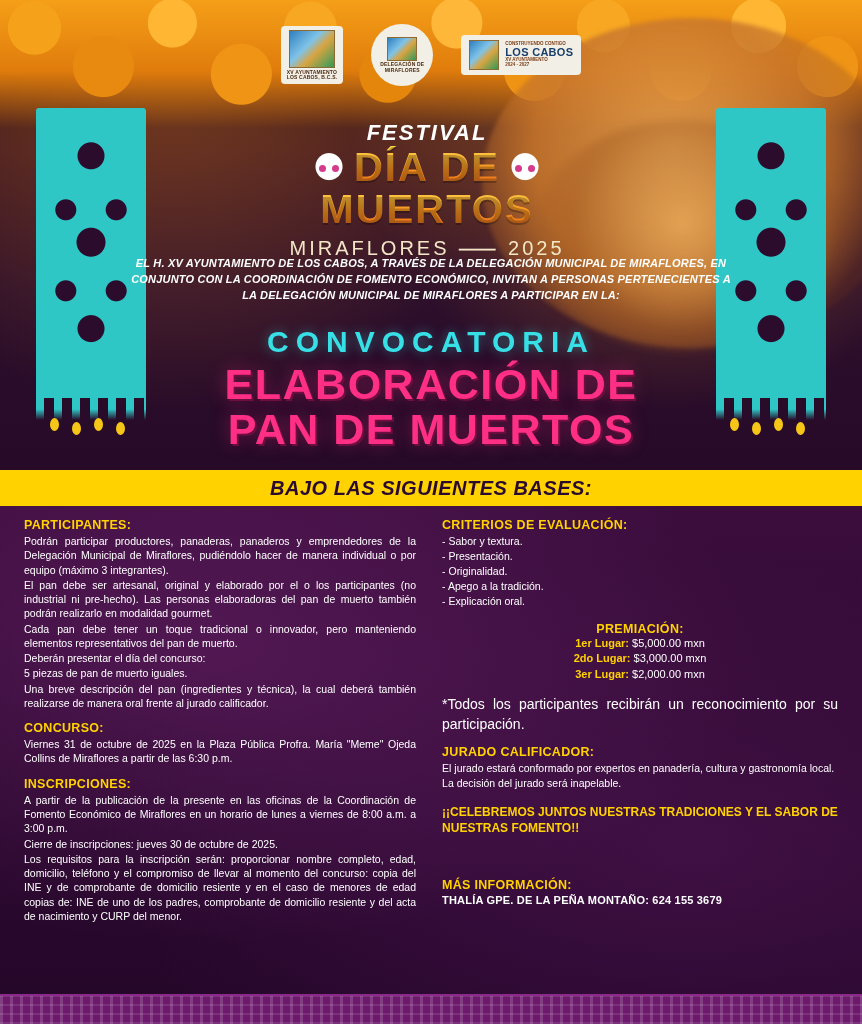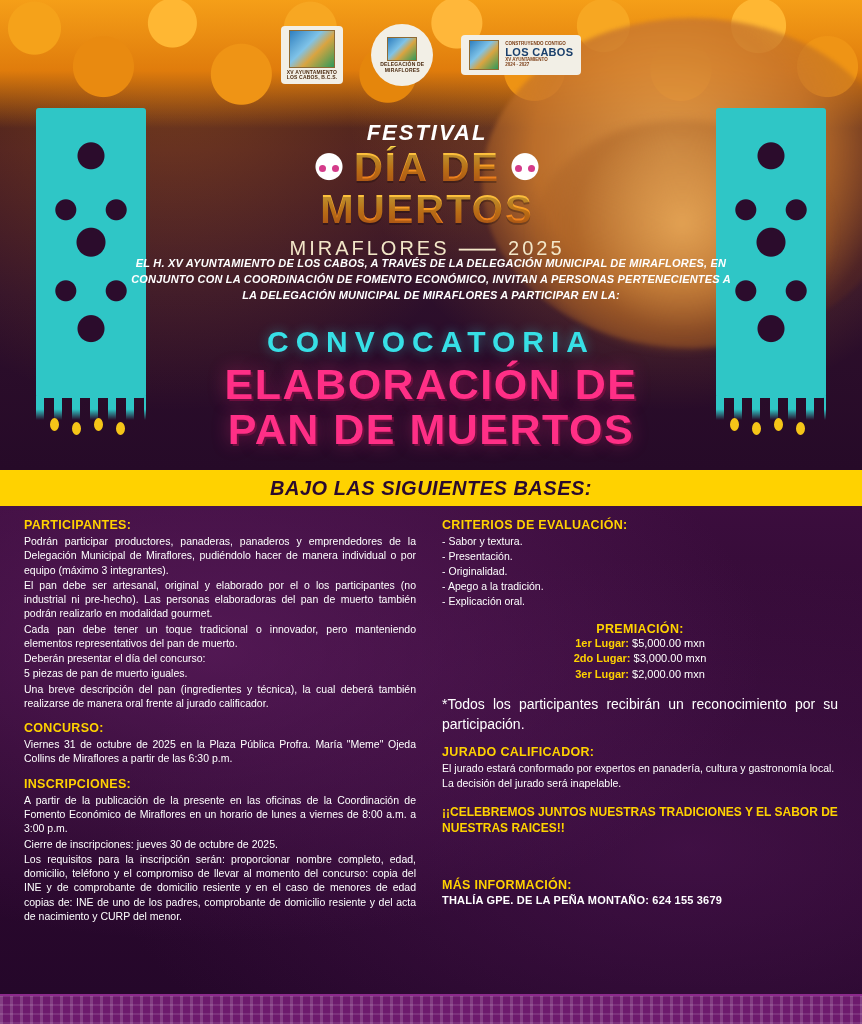--- a/index.html
+++ b/index.html
@@ -357,21 +357,21 @@
           <span>$2,000.00 mxn</span>
         </div>
       </div>
 
       <div class="note">*Todos los participantes recibirán un reconocimiento por su participación.</div>
 
       <h3 class="spaced">JURADO CALIFICADOR:</h3>
       <p class="txt">El jurado estará conformado por expertos en panadería, cultura y gastronomía local.</p>
       <p class="txt nojust">La decisión del jurado será inapelable.</p>
 
-      <div class="celebra">¡¡CELEBREMOS JUNTOS NUESTRAS TRADICIONES Y EL SABOR DE NUESTRAS RAICES!!</div>
+      <div class="celebra">¡¡CELEBREMOS JUNTOS NUESTRAS TRADICIONES Y EL SABOR DE NUESTRAS FOMENTO!!</div>
 
       <div class="masinfo-block">
         <h3>MÁS INFORMACIÓN:</h3>
         <div class="contact">THALÍA GPE. DE LA PEÑA MONTAÑO: 624 155 3679</div>
       </div>
     </div>
 
   </div>
 
   <div class="footer"></div>

